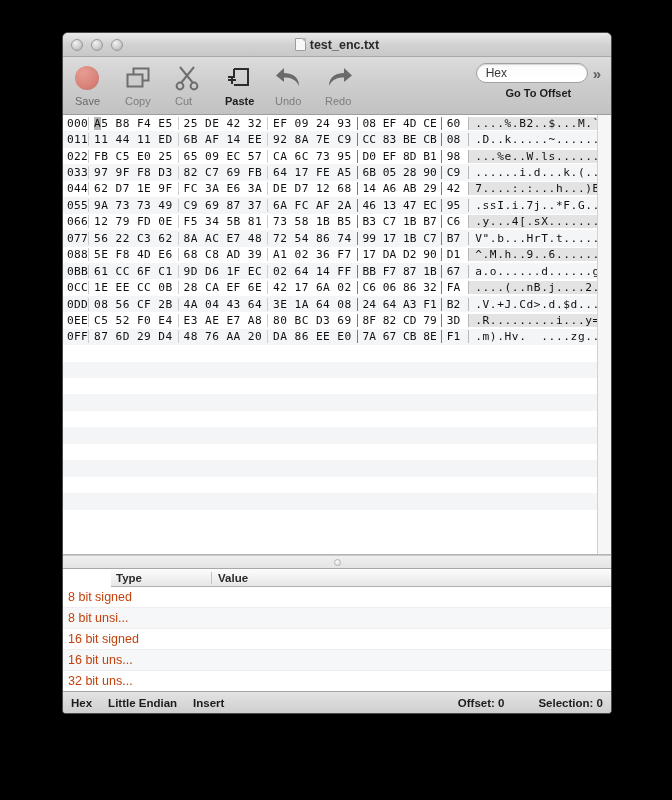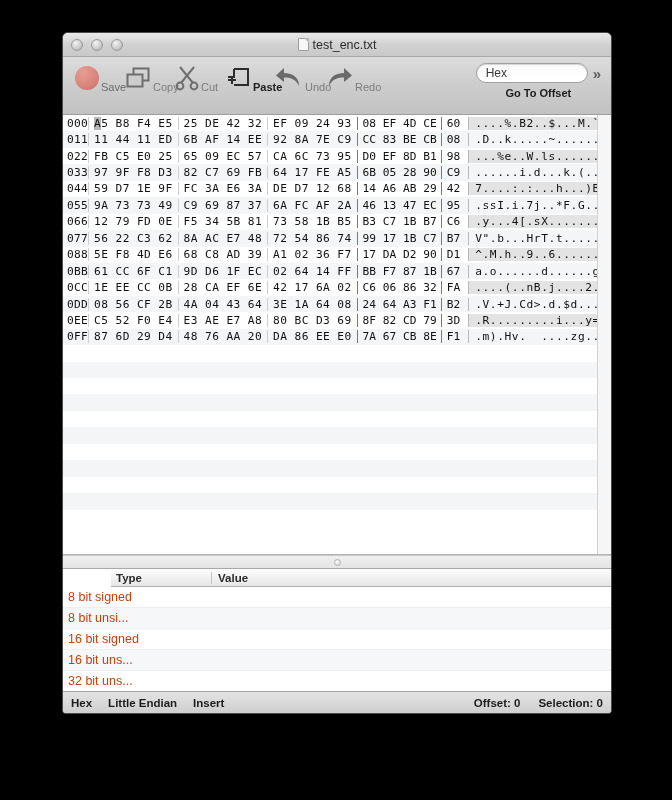--- a/index.html
+++ b/index.html
@@ -48,21 +48,21 @@
   }
   .tl {
     width: 12px; height: 12px; border-radius: 50%;
     background: radial-gradient(circle at 35% 30%, #f2f2f2 0%, #cfcfcf 55%, #a8a8a8 100%);
     border: 1px solid #9a9a9a;
   }
   .title-center {
     width: 100%;
     text-align: center;
     font-size: 12.5px;
-    font-weight: normal;
+    font-weight: bold;
     color: #2b2b2b;
     display: flex;
     align-items: center;
     justify-content: center;
     gap: 4px;
   }
   .doc-icon {
     width: 11px; height: 13px;
     background: #f7f7f7;
     border: 1px solid #9b9b9b;
@@ -85,21 +85,22 @@
     background: linear-gradient(to bottom, #dcdcdc 0%, #cdcdcd 48%, #c2c2c2 100%);
     border-bottom: 1px solid #9e9e9e;
     position: relative;
     display: flex;
     align-items: flex-start;
     padding: 4px 0 0 12px;
   }
   .tb-item {
     width: 50px;
     display: flex;
-    align-items: flex-end;
+    flex-direction: column;
+    align-items: flex-start;
     justify-content: flex-start;
     gap: 2px;
     padding-top: 2px;
   }
   .tb-glyph { height: 30px; display: flex; align-items: center; justify-content: center; }
   .tb-label { font-size: 11px; color: #7d7d7d; line-height: 12px; }
   .tb-label.enabled { color: #1d1d1d; font-weight: bold; }
   .tb-label.semi { color: #6a6a6a; }
 
   .save-dot {
@@ -240,21 +241,21 @@
     background: linear-gradient(to bottom, #e3e3e3, #cfcfcf);
     border-top: 1px solid #a6a6a6;
     display: flex;
     align-items: center;
     font-size: 11.5px;
     font-weight: bold;
     color: #1c1c1c;
     padding: 0 8px;
   }
   .sb-left { display: flex; gap: 16px; }
-  .sb-right { margin-left: auto; display: flex; gap: 18px; }
+  .sb-right { margin-left: auto; display: flex; gap: 34px; }
 </style>
 </head>
 <body>
 
 <div id="window">
 
   <div id="titlebar">
     <div class="traffic-lights">
       <div class="tl"></div>
       <div class="tl"></div>
@@ -337,21 +338,21 @@
       <div class="gototxt">Go To Offset</div>
     </div>
   </div>
 
   <div id="hexwrap">
     <div id="hexscroll">
         <div class="hexrow"><span class="off">000</span><span class="grp"><span class="bytesel">A</span>5 B8 F4 E5</span><span class="grp">25 DE 42 32</span><span class="grp">EF 09 24 93</span><span class="tail">08 EF 4D CE</span><span class="tail">60</span><span class="ascii sh">....%.B2..$...M.`</span></div>
         <div class="hexrow alt"><span class="off">011</span><span class="grp">11 44 11 ED</span><span class="grp">6B AF 14 EE</span><span class="grp">92 8A 7E C9</span><span class="tail">CC 83 BE CB</span><span class="tail">08</span><span class="ascii">.D..k.....~......</span></div>
         <div class="hexrow"><span class="off">022</span><span class="grp">FB C5 E0 25</span><span class="grp">65 09 EC 57</span><span class="grp">CA 6C 73 95</span><span class="tail">D0 EF 8D B1</span><span class="tail">98</span><span class="ascii sh">...%e..W.ls......</span></div>
         <div class="hexrow alt"><span class="off">033</span><span class="grp">97 9F F8 D3</span><span class="grp">82 C7 69 FB</span><span class="grp">64 17 FE A5</span><span class="tail">6B 05 28 90</span><span class="tail">C9</span><span class="ascii">......i.d...k.(..</span></div>
-        <div class="hexrow"><span class="off">044</span><span class="grp">59 D7 1E 9F</span><span class="grp">FC 3A E6 3A</span><span class="grp">DE D7 12 68</span><span class="tail">14 A6 AB 29</span><span class="tail">42</span><span class="ascii sh">7....:.:...h...)B</span></div>
+        <div class="hexrow"><span class="off">044</span><span class="grp">62 D7 1E 9F</span><span class="grp">FC 3A E6 3A</span><span class="grp">DE D7 12 68</span><span class="tail">14 A6 AB 29</span><span class="tail">42</span><span class="ascii sh">7....:.:...h...)B</span></div>
         <div class="hexrow alt"><span class="off">055</span><span class="grp">9A 73 73 49</span><span class="grp">C9 69 87 37</span><span class="grp">6A FC AF 2A</span><span class="tail">46 13 47 EC</span><span class="tail">95</span><span class="ascii">.ssI.i.7j..*F.G..</span></div>
         <div class="hexrow"><span class="off">066</span><span class="grp">12 79 FD 0E</span><span class="grp">F5 34 5B 81</span><span class="grp">73 58 1B B5</span><span class="tail">B3 C7 1B B7</span><span class="tail">C6</span><span class="ascii sh">.y...4[.sX.......</span></div>
         <div class="hexrow alt"><span class="off">077</span><span class="grp">56 22 C3 62</span><span class="grp">8A AC E7 48</span><span class="grp">72 54 86 74</span><span class="tail">99 17 1B C7</span><span class="tail">B7</span><span class="ascii">V".b...HrT.t.....</span></div>
         <div class="hexrow"><span class="off">088</span><span class="grp">5E F8 4D E6</span><span class="grp">68 C8 AD 39</span><span class="grp">A1 02 36 F7</span><span class="tail">17 DA D2 90</span><span class="tail">D1</span><span class="ascii sh">^.M.h..9..6......</span></div>
         <div class="hexrow alt"><span class="off">0BB</span><span class="grp">61 CC 6F C1</span><span class="grp">9D D6 1F EC</span><span class="grp">02 64 14 FF</span><span class="tail">BB F7 87 1B</span><span class="tail">67</span><span class="ascii">a.o......d......g</span></div>
         <div class="hexrow"><span class="off">0CC</span><span class="grp">1E EE CC 0B</span><span class="grp">28 CA EF 6E</span><span class="grp">42 17 6A 02</span><span class="tail">C6 06 86 32</span><span class="tail">FA</span><span class="ascii sh">....(..nB.j....2.</span></div>
         <div class="hexrow alt"><span class="off">0DD</span><span class="grp">08 56 CF 2B</span><span class="grp">4A 04 43 64</span><span class="grp">3E 1A 64 08</span><span class="tail">24 64 A3 F1</span><span class="tail">B2</span><span class="ascii">.V.+J.Cd&gt;.d.$d...</span></div>
         <div class="hexrow"><span class="off">0EE</span><span class="grp">C5 52 F0 E4</span><span class="grp">E3 AE E7 A8</span><span class="grp">80 BC D3 69</span><span class="tail">8F 82 CD 79</span><span class="tail">3D</span><span class="ascii sh">.R.........i...y=</span></div>
         <div class="hexrow alt"><span class="off">0FF</span><span class="grp">87 6D 29 D4</span><span class="grp">48 76 AA 20</span><span class="grp">DA 86 EE E0</span><span class="tail">7A 67 CB 8E</span><span class="tail">F1</span><span class="ascii">.m).Hv.  ....zg...</span></div>
         <div class="blank"></div>

